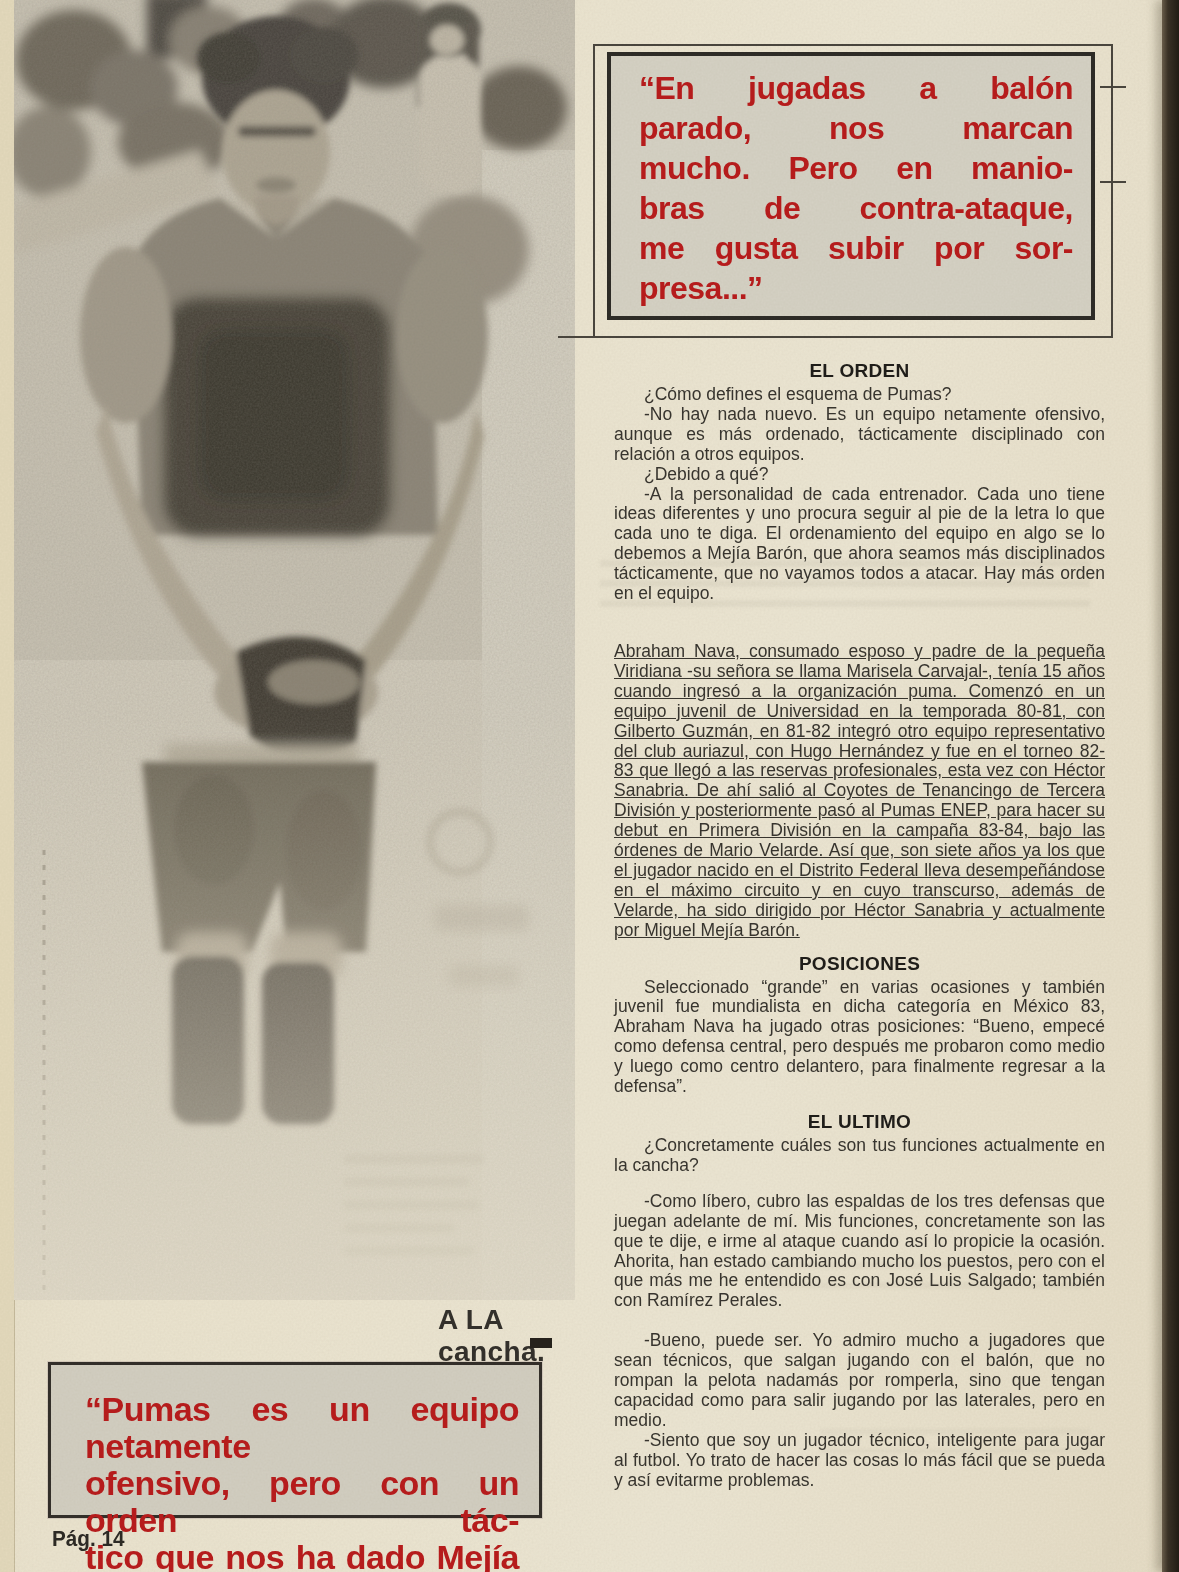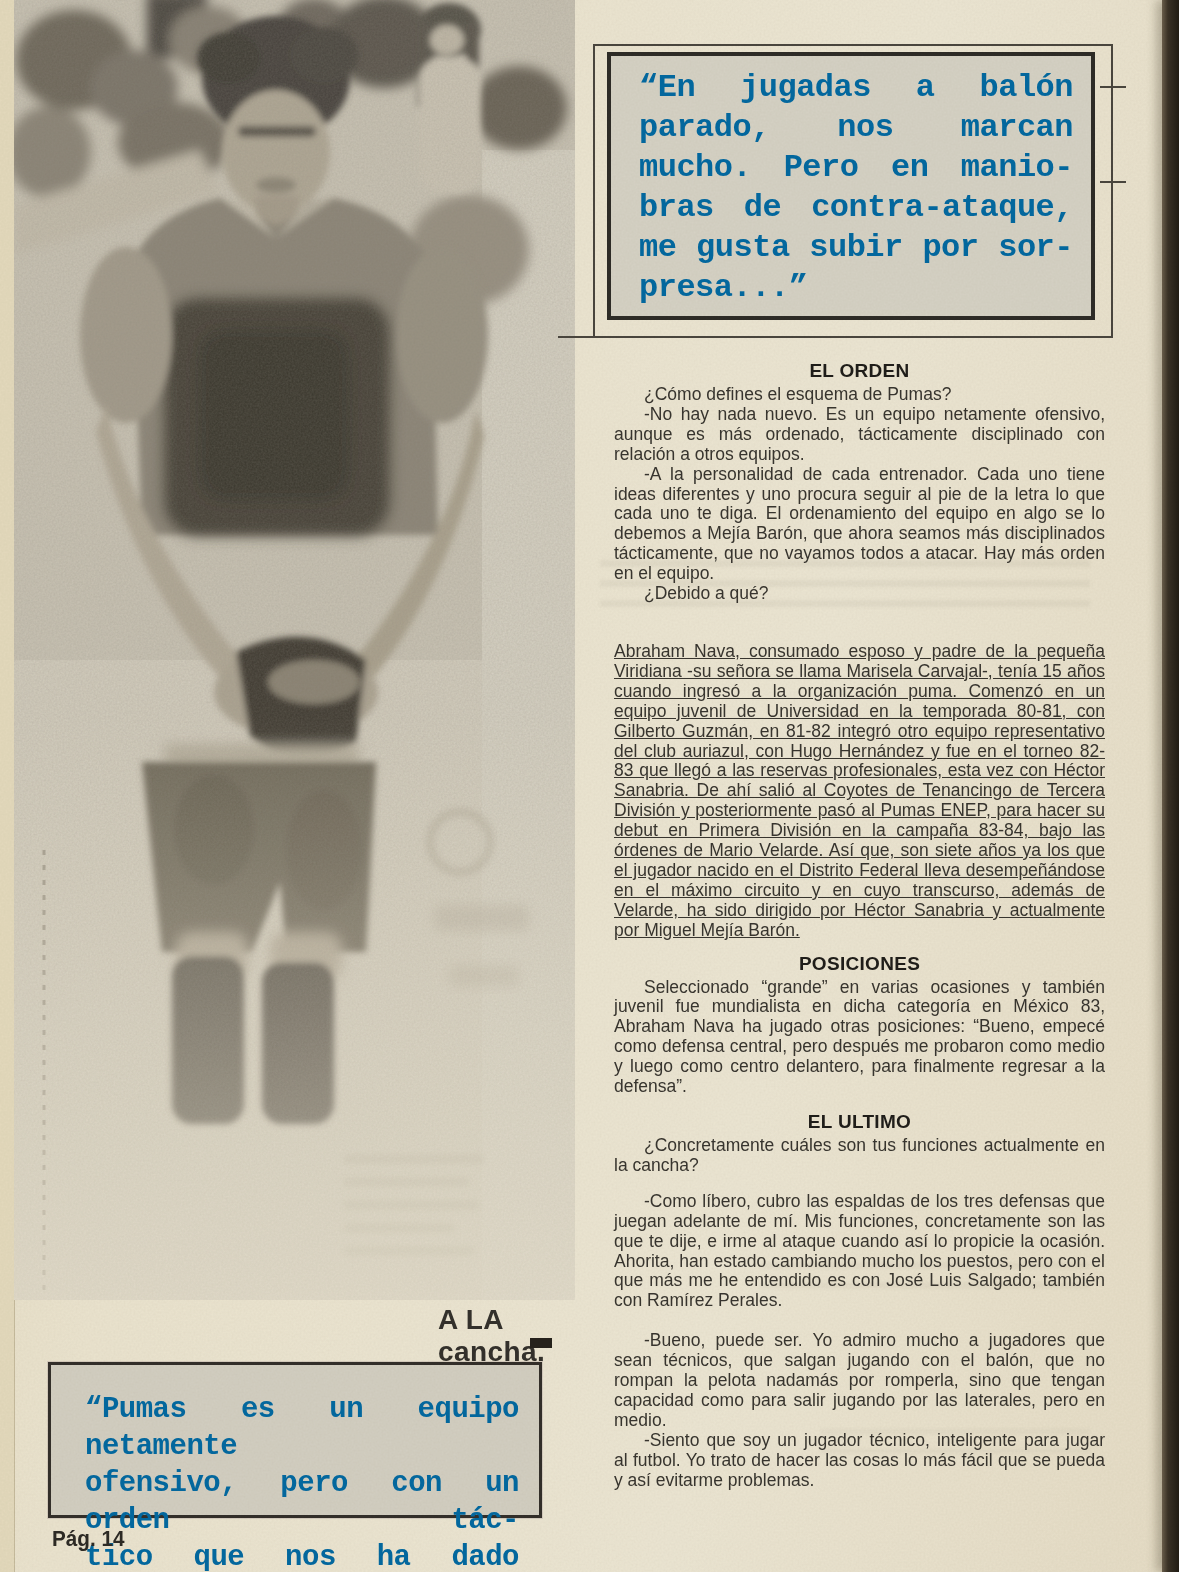--- a/index.html
+++ b/index.html
@@ -25,29 +25,29 @@
   
   .quote-frame{position:absolute;left:593px;top:44px;width:520px;height:294px;
     border:2px solid #4a463e;box-sizing:border-box;}
   .tick{position:absolute;background:#4a463e;}
   .tick-r1{left:1100px;top:86px;width:26px;height:2px;}
   .tick-r2{left:1100px;top:181px;width:26px;height:2px;}
   .tick-bl{left:558px;top:336px;width:38px;height:2px;}
   .quote-box-top{position:absolute;left:607px;top:52px;width:488px;height:268px;
     background:#d6d2c5;border:4px solid #2e2c27;box-sizing:border-box;
     padding:12px 18px 0 28px;}
-  .q-line{font-family:Liberation Mono, monospace;font-weight:800;
-    font-size:32px;line-height:40px;color:#0369a1;letter-spacing:-.5px;
+  .q-line{font-family:Liberation Sans, sans-serif;font-weight:800;
+    font-size:32px;line-height:40px;color:#b91c1c;letter-spacing:-.5px;
     text-align:justify;text-align-last:justify;}
   .q-line.last{text-align-last:left;}
   
   .quote-box-bottom{position:absolute;left:48px;top:1362px;width:494px;height:156px;
     background:#d3cfc2;border:3px solid #332f2a;box-sizing:border-box;
     padding:26px 20px 0 34px;box-shadow:0 0 0 1px rgba(90,60,90,.15);}
-  .quote-box-bottom .q-line{font-size:29px;line-height:37px;}
+  .quote-box-bottom .q-line{font-size:34px;line-height:37px;}
   
   .article{position:absolute;left:614px;top:360px;width:491px;z-index:2;
     font-size:17.5px;line-height:19.9px;color:#38352f;text-align:justify;}
   .article h3{margin:0 0 3px 0;font-size:19px;line-height:22px;font-weight:bold;
     text-align:center;color:#1f1d19;letter-spacing:.3px;}
   .article p{margin:0;text-indent:30px;}
   .article p.noindent{text-indent:0;text-decoration:underline;}
   .g8{margin-top:12px;}.g14{margin-top:14px;}.g16{margin-top:16px!important;}
   .g20{margin-top:20px;}.g38{margin-top:38px!important;}
   
@@ -195,22 +195,22 @@
 
   <div class="ghost ghost1"></div>
   <div class="ghost ghost2"></div>
   <div class="ghost ghost3"></div>
 
   <div class="article">
     <div>
       <h3>EL ORDEN</h3>
       <p>¿Cómo defines el esquema de Pumas?</p>
       <p>-No hay nada nuevo. Es un equipo netamente ofensivo, aunque es más ordenado, tácticamente disciplinado con relación a otros equipos.</p>
+      <p>¿Debido a qué?</p>
       <p>-A la personalidad de cada entrenador. Cada uno tiene ideas diferentes y uno procura seguir al pie de la letra lo que cada uno te diga. El ordenamiento del equipo en algo se lo debemos a Mejía Barón, que ahora seamos más disciplinados tácticamente, que no vayamos todos a atacar. Hay más orden en el equipo.</p>
-      <p>¿Debido a qué?</p>
     </div>
 
     <p class="noindent g38">Abraham Nava, consumado esposo y padre de la pequeña Viridiana -su señora se llama Marisela Carvajal-, tenía 15 años cuando ingresó a la organización puma. Comenzó en un equipo juvenil de Universidad en la temporada 80-81, con Gilberto Guzmán, en 81-82 integró otro equipo representativo del club auriazul, con Hugo Hernández y fue en el torneo 82-83 que llegó a las reservas profesionales, esta vez con Héctor Sanabria. De ahí salió al Coyotes de Tenancingo de Tercera División y posteriormente pasó al Pumas ENEP, para hacer su debut en Primera División en la campaña 83-84, bajo las órdenes de Mario Velarde. Así que, son siete años ya los que el jugador nacido en el Distrito Federal lleva desempeñándose en el máximo circuito y en cuyo transcurso, además de Velarde, ha sido dirigido por Héctor Sanabria y actualmente por Miguel Mejía Barón.</p>
 
     <div class="g8">
       <h3>POSICIONES</h3>
       <p>Seleccionado “grande” en varias ocasiones y también juvenil fue mundialista en dicha categoría en México 83, Abraham Nava ha jugado otras posiciones: “Bueno, empecé como defensa central, pero después me probaron como medio y luego como centro delantero, para finalmente regresar a la defensa”.</p>
     </div>
 
     <div class="g14">

